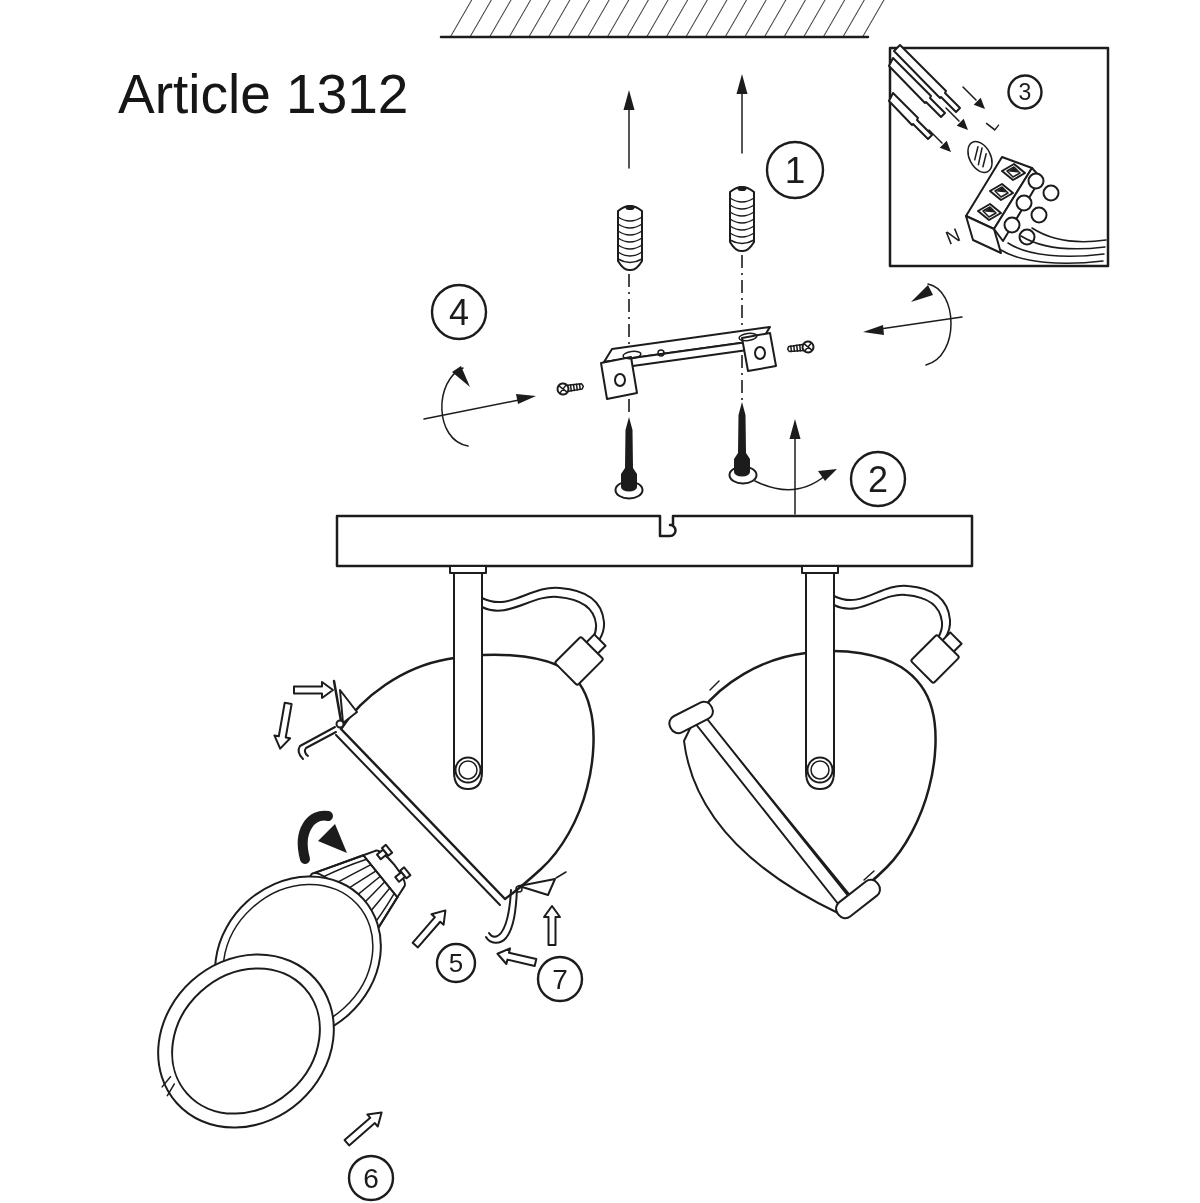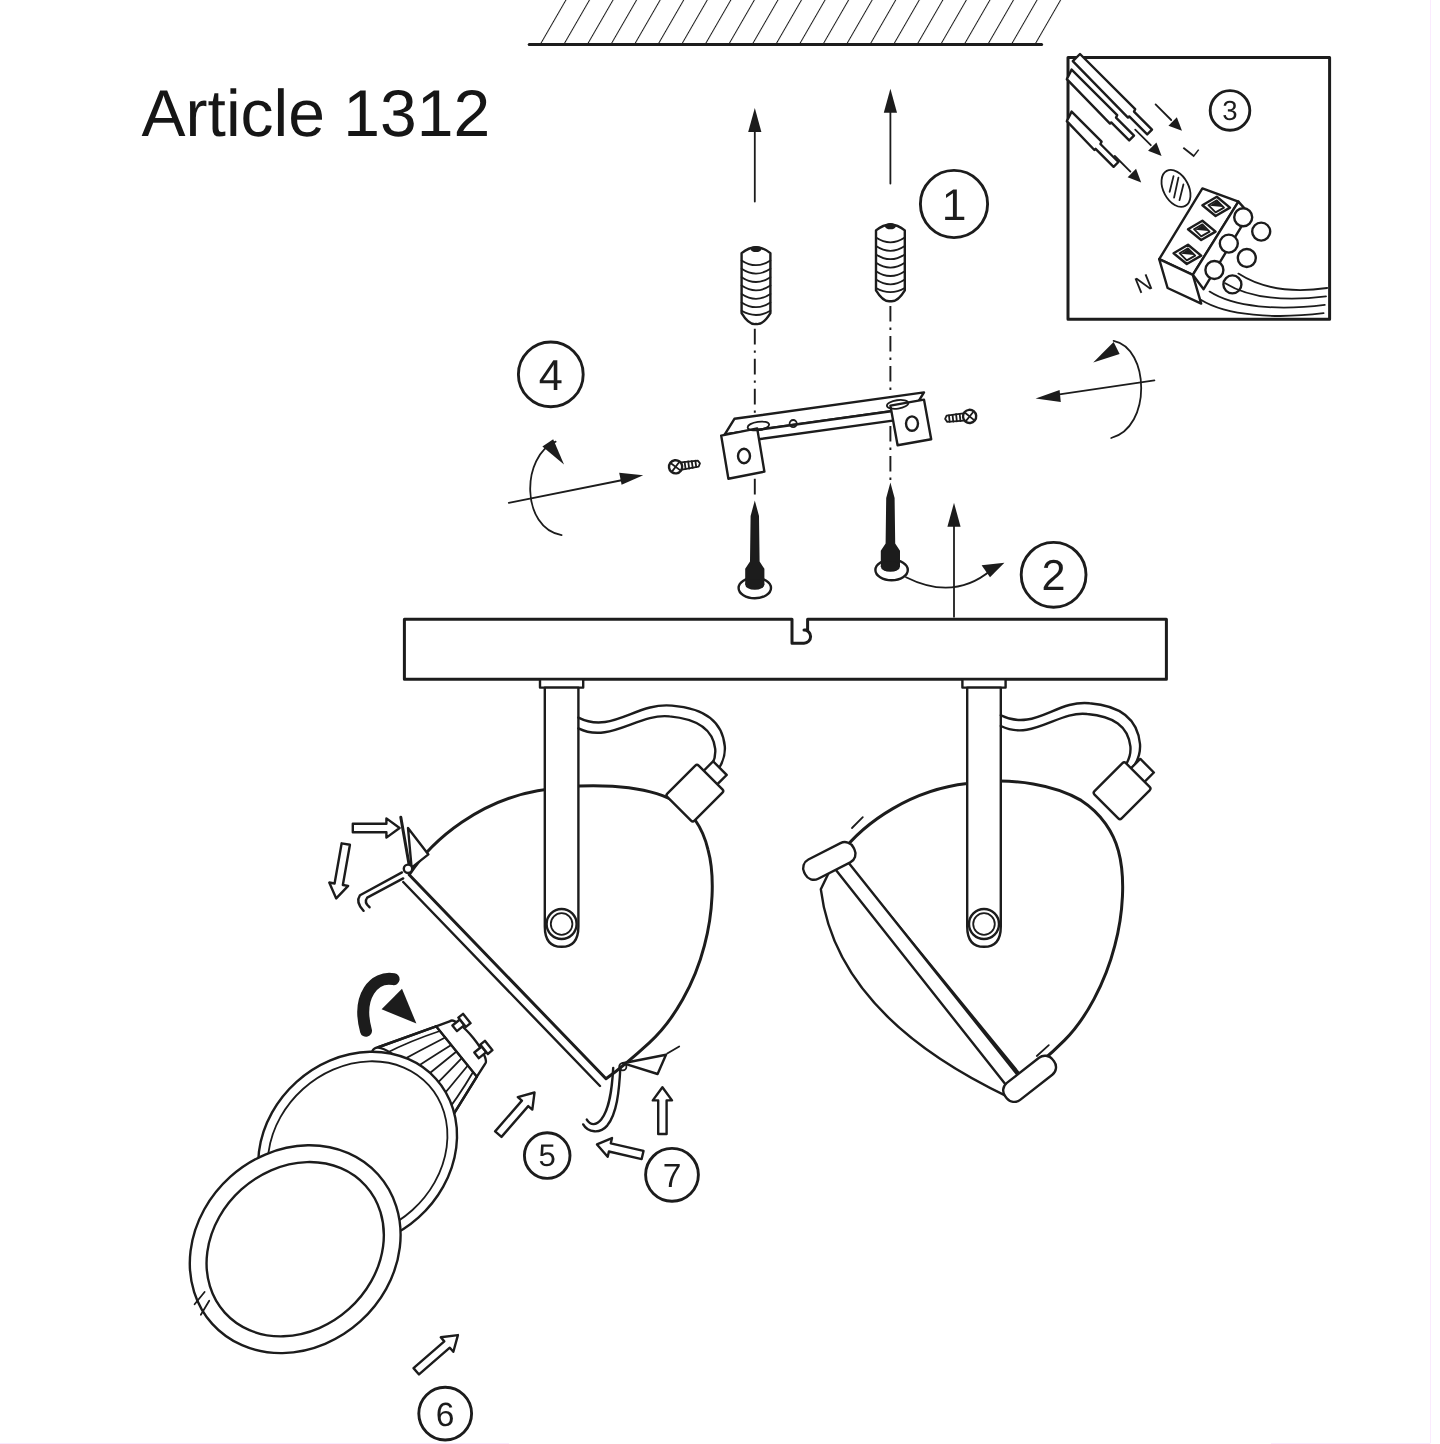--- a/index.html
+++ b/index.html
@@ -1,16 +1,16 @@
 <!DOCTYPE html>
 <html><head>
 <meta charset="utf-8">
 <style>
   html,body{margin:0;padding:0;background:#fff;}
-  .page{width:1192px;height:1203px;position:relative;background:#f0abfc;overflow:hidden;}
+  .page{width:1192px;height:1203px;position:relative;background:#14b8a6;overflow:hidden;}
   svg{display:block;}
   .ln{fill:none;stroke:#1c1c1c;stroke-width:2;stroke-linecap:round;stroke-linejoin:round;}
   .ln25{fill:none;stroke:#1c1c1c;stroke-width:2.5;stroke-linecap:round;stroke-linejoin:round;}
   .ln15{fill:none;stroke:#1c1c1c;stroke-width:1.5;stroke-linecap:round;stroke-linejoin:round;}
   .wfill{fill:#ffffff;stroke:#1c1c1c;stroke-width:2;stroke-linejoin:round;}
   .wfill25{fill:#ffffff;stroke:#1c1c1c;stroke-width:2.5;stroke-linejoin:round;}
   .bfill{fill:#1c1c1c;stroke:none;}
   .cdash{fill:none;stroke:#1c1c1c;stroke-width:1.6;stroke-dasharray:13 5 2 5;}
   .badge{fill:#ffffff;stroke:#1c1c1c;stroke-width:2.4;}
   .num{font-family:"Liberation Sans",sans-serif;fill:#1c1c1c;text-anchor:middle;}

